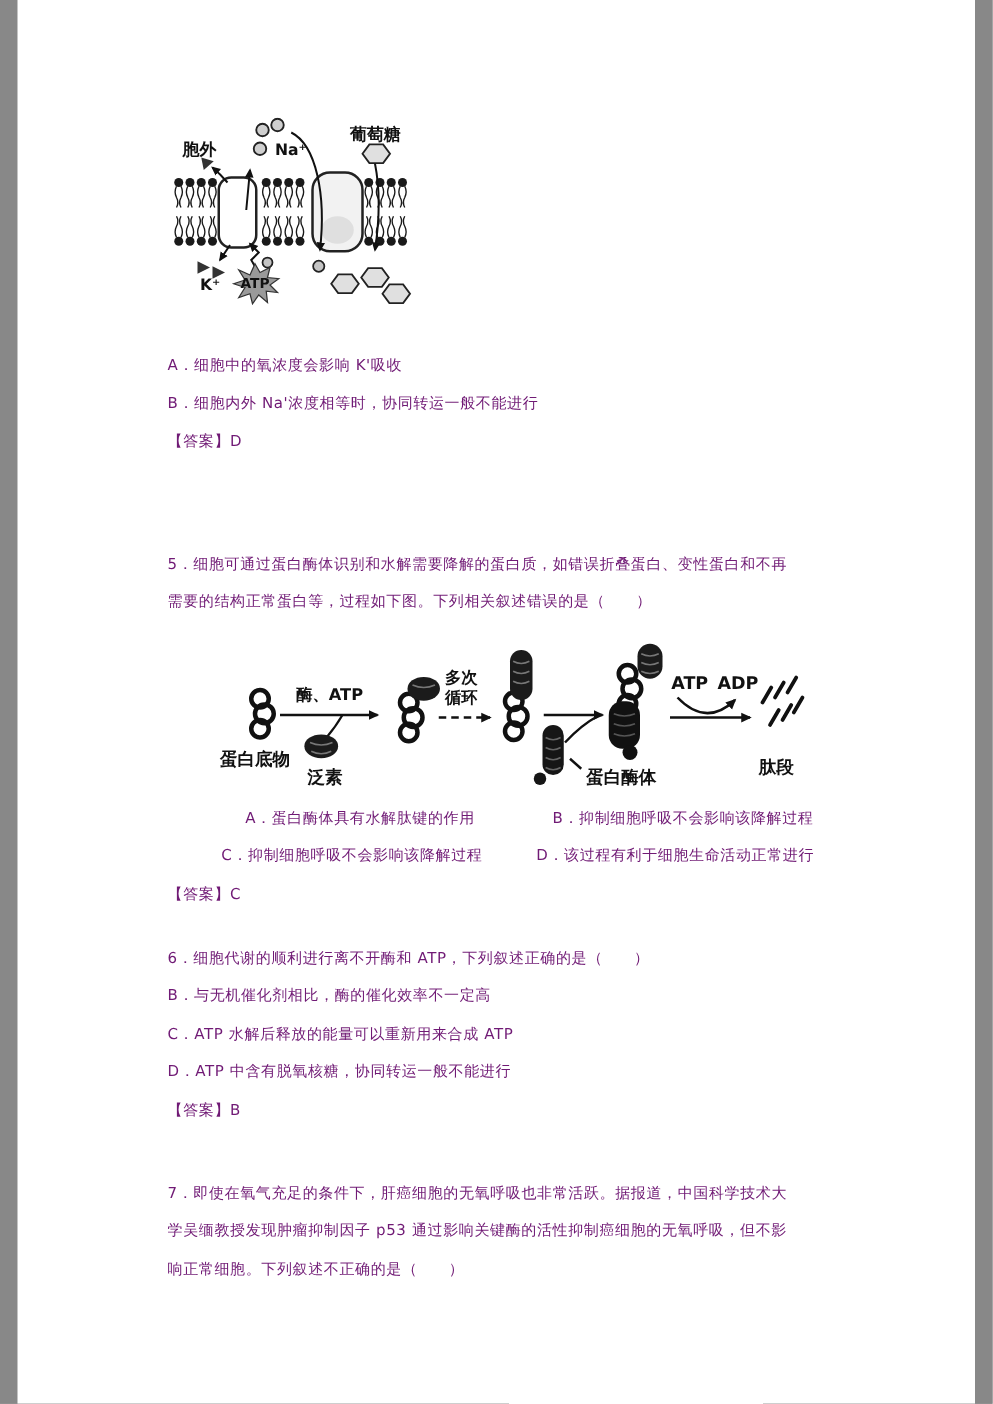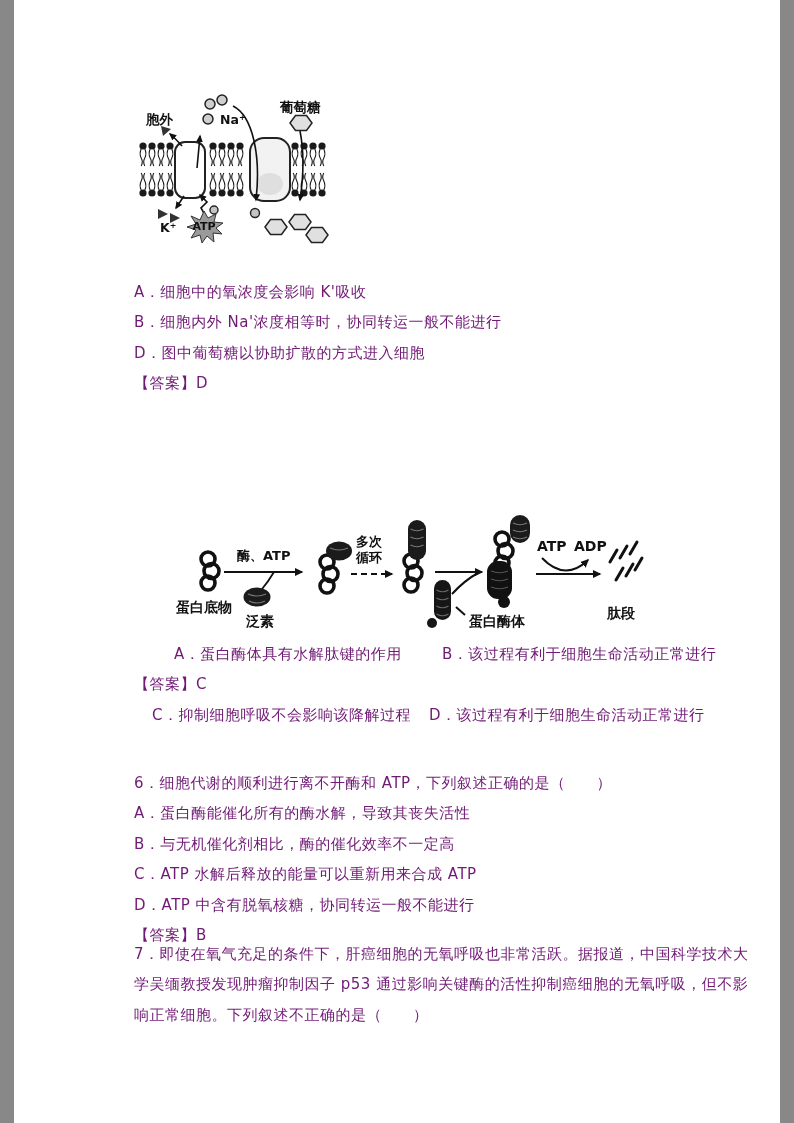--- a/index.html
+++ b/index.html
@@ -7,21 +7,21 @@
     position:relative;width:766px;height:1123px;margin:0 auto;
     background:#ffffff;overflow:hidden;
     font-family:"DejaVu Sans","Liberation Sans",sans-serif;
     color:#701a75;
     text-align:center;
   }
   .abs{position:absolute;}
   .tblock{position:absolute;left:120px;}
   .line{
     height:30.5px;display:flex;align-items:center;
-    font-size:15px;white-space:nowrap;letter-spacing:0.5px;
+    font-size:12px;white-space:nowrap;letter-spacing:0.5px;
   }
   .col-left{display:inline-block;width:308px;}
   .col-left2{display:inline-block;width:295px;}
   svg text{font-weight:bold;fill:#111;font-family:"DejaVu Sans","Liberation Sans",sans-serif;}
 </style>
 </head>
 <body>
 
 <div class="page">
 
@@ -110,24 +110,27 @@
 
     <g>
       <polygon fill="#9a9a9a" stroke="#333" stroke-width="1" points="70,117 74,124 82,120 80,128 89,129 82,134 88,140 79,139 80,148 73,142 68,149 66,141 57,144 62,136 53,133 62,130 57,122 66,126"></polygon>
       <text x="70" y="136" font-size="11" text-anchor="middle">ATP</text>
     </g>
   </svg>
 
   <div class="tblock" style="top:277px">
     <div class="line">A．细胞中的氧浓度会影响 K'吸收</div>
     <div class="line">B．细胞内外 Na'浓度相等时，协同转运一般不能进行</div>
-    <div class="line">D．图中葡萄糖以协助扩散的方式进入细胞</div>
     <div class="line">【答案】D</div>
   </div>
 
+  <div class="tblock" style="top:436px">
+    <div class="line">5．细胞可通过蛋白酶体识别和水解需要降解的蛋白质，如错误折叠蛋白、变性蛋白和不再</div>
+    <div class="line">需要的结构正常蛋白等，过程如下图。下列相关叙述错误的是（　　）</div>
+  </div>
 
   <svg class="abs" style="left:150px;top:506px" width="490" height="132" viewBox="0 0 490 132">
     <defs>
       <marker id="ah2" viewBox="0 0 9 9" refX="7" refY="4.5" markerWidth="9" markerHeight="9" orient="auto" markerUnits="userSpaceOnUse">
         <path d="M0,0.6 L8.4,4.5 L0,8.4 Z" fill="#111"></path>
       </marker>
       <g id="coil" stroke="#111" stroke-width="3.6" fill="none">
         <circle cx="0" cy="-12" r="7"></circle>
           <circle cx="3.5" cy="0" r="7.5"></circle>
           <circle cx="0" cy="12" r="7"></circle>
@@ -185,32 +188,31 @@
       <path d="M459,62 L452,74"></path>
         <path d="M469,58 L462,70"></path>
         <path d="M478,52 L471,64"></path>
     </g>
     <text x="443" y="112" font-size="14">肽段</text>
   </svg>
 
   <div class="tblock" style="top:639px">
     <div class="line">
       <span class="col-left">A．蛋白酶体具有水解肽键的作用</span>
-      <span>B．该过程有利于细胞生命活动正常进行</span>
+      <span>B．抑制细胞呼吸不会影响该降解过程</span>
     </div>
-    <div class="line">【答案】C</div>
     <div class="line">
       <span class="col-left2">C．抑制细胞呼吸不会影响该降解过程</span>
       <span>D．该过程有利于细胞生命活动正常进行</span>
     </div>
-  </div>
-
-  <div class="tblock" style="top:768px">
+    <div class="line">【答案】C</div>
+  </div>
+
+  <div class="tblock" style="top:751px">
     <div class="line">6．细胞代谢的顺利进行离不开酶和 ATP，下列叙述正确的是（　　）</div>
-    <div class="line">A．蛋白酶能催化所有的酶水解，导致其丧失活性</div>
     <div class="line">B．与无机催化剂相比，酶的催化效率不一定高</div>
     <div class="line">C．ATP 水解后释放的能量可以重新用来合成 ATP</div>
     <div class="line">D．ATP 中含有脱氧核糖，协同转运一般不能进行</div>
     <div class="line">【答案】B</div>
   </div>
 
   <div class="tblock" style="top:939px">
     <div class="line">7．即使在氧气充足的条件下，肝癌细胞的无氧呼吸也非常活跃。据报道，中国科学技术大</div>
     <div class="line">学吴缅教授发现肿瘤抑制因子 p53 通过影响关键酶的活性抑制癌细胞的无氧呼吸，但不影</div>
     <div class="line">响正常细胞。下列叙述不正确的是（　　）</div>

